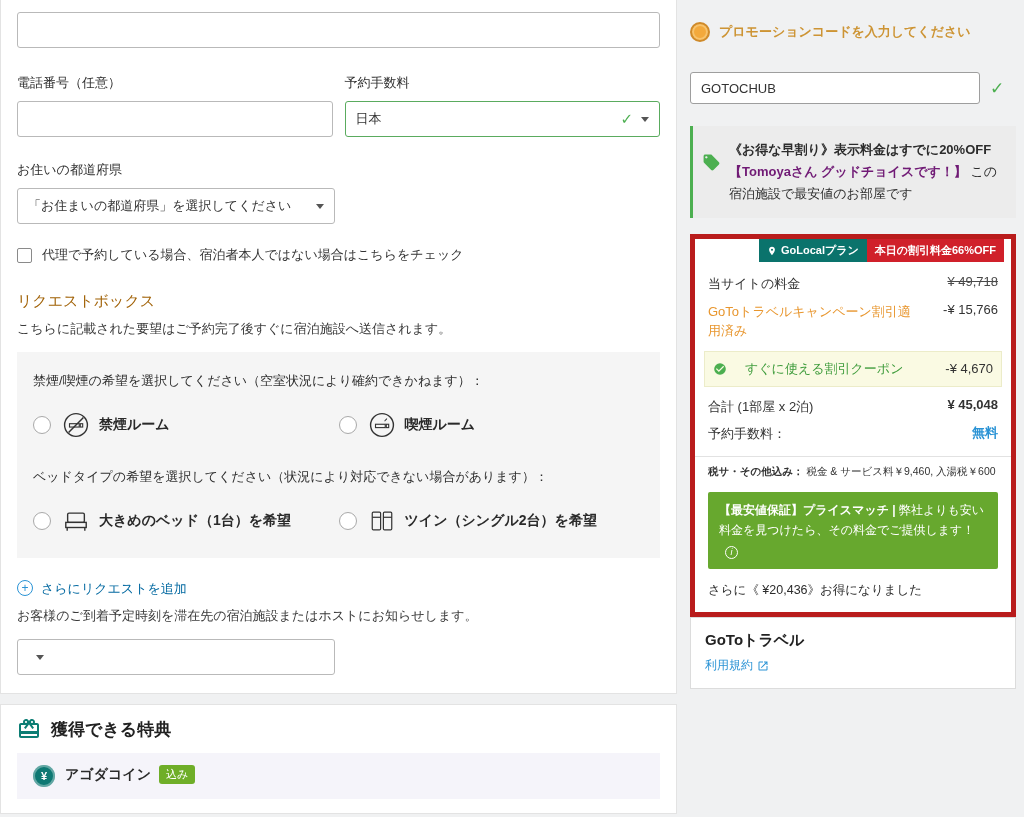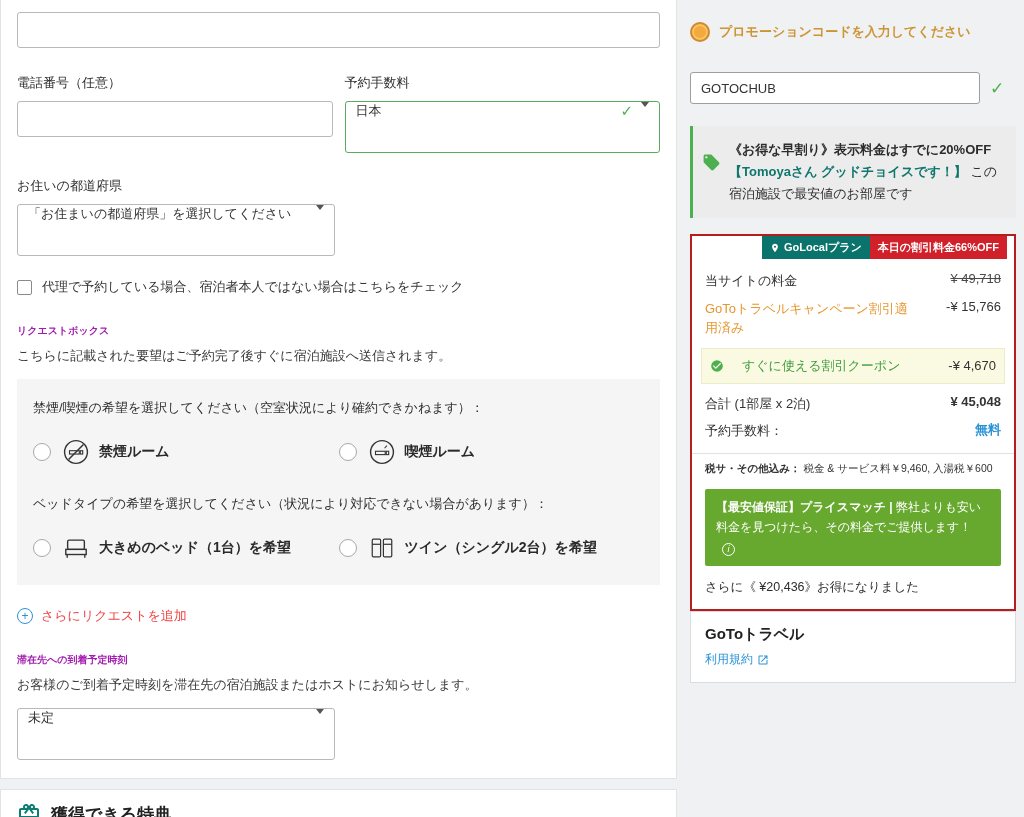--- a/index.html
+++ b/index.html
@@ -16,47 +16,47 @@
 
   input.text-input {
     width:100%; height:36px; border:1px solid #b9b9b9; border-radius:3px;
     padding:0 10px; font-size:13px; font-family:inherit; background:#fff; color:#333;
   }
   .field-label { font-size:13px; color:#2f2f2f; margin-bottom:9px; }
   .two-col { display:flex; gap:12px; margin-top:26px; }
   .two-col > div { flex:1; }
 
   .select-box {
-    height:52px; border:1px solid #b9b9b9; border-radius:3px; background:#fff;
-    display:flex; padding:0 10px; font-size:13px; cursor:pointer;
+    height:36px; border:1px solid #b9b9b9; border-radius:3px; background:#fff;
+    display:flex; align-items:center; padding:0 10px; font-size:13px; cursor:pointer;
   }
   .select-box .sel-value { flex:1; color:#333; }
   .select-box.valid { border-color:#5aab5e; }
   .caret { width:0; height:0; border-left:4px solid transparent; border-right:4px solid transparent; border-top:5px solid #555; margin-left:8px; }
   .check-green { color:#4caf50; font-size:15px; font-weight:bold; }
   .check-green::after { content:"✓"; }
 
   .half-width { width:318px; }
 
   .checkbox-row { display:flex; align-items:center; gap:10px; margin-top:22px; font-size:13px; cursor:pointer; }
   .checkbox { width:15px; height:15px; border:1.5px solid #8a8a8a; border-radius:2px; background:#fff; flex:0 0 15px; }
 
-  .section-title { font-size:10px; font-weight:bold; color:#a21caf; margin-top:28px; }
+  .section-title { font-size:15px; font-weight:normal; color:#a16207; margin-top:28px; }
   .section-sub { font-size:13px; color:#3a3a3a; margin-top:9px; }
 
   .gray-box { background:#f5f5f5; margin-top:14px; padding:20px 16px 24px; }
   .question { font-size:13px; color:#2f2f2f; }
   .options-row { display:flex; margin-top:22px; }
   .options-row .option { display:flex; align-items:center; width:50%; cursor:pointer; }
   .radio { width:18px; height:18px; border:1.5px solid #a9a9a9; border-radius:50%; background:#fff; flex:0 0 18px; }
   .opt-icon { margin:0 10px 0 12px; display:flex; align-items:center; }
   .opt-label { font-size:14px; font-weight:bold; color:#2a2a2a; }
   .q2 { margin-top:30px; }
 
-  .add-link { display:flex; align-items:center; gap:8px; margin-top:22px; color:#ef4444; font-size:13px; cursor:pointer; }
+  .add-link { display:flex; gap:8px; margin-top:22px; color:#0369a1; font-size:13px; cursor:pointer; }
   .plus-circle { width:16px; height:16px; border:1.5px solid #2a93d5; border-radius:50%; display:inline-flex; align-items:center; justify-content:center; color:#2a93d5; font-size:12px; line-height:1; }
   .plus-circle::after { content:"+"; margin-top:-1px; }
 
   .arrival-select { margin-top:14px; }
 
   
   .benefits-card { margin-top:10px; padding:12px 16px 14px; }
   .benefits-head { display:flex; align-items:center; gap:10px; }
   .benefits-title { font-size:17px; font-weight:bold; color:#222; }
   .coin-panel { margin-top:12px; background:#f5f4fa; padding:12px 16px; display:flex; align-items:flex-start; }
@@ -72,23 +72,23 @@
   .sidebar { flex:1; margin-left:13px; padding:8px 8px 0 0; }
   .promo-label-row { display:flex; align-items:center; gap:9px; margin-top:14px; }
   .promo-coin { width:20px; height:20px; border-radius:50%; background:#f3a93c; border:2px solid #cf8a2a; box-shadow:inset 0 0 0 2px #f7c36d; flex:0 0 20px; }
   .promo-label { color:#cd9434; font-size:13px; font-weight:bold; }
   .promo-input-row { display:flex; align-items:center; gap:10px; margin-top:30px; }
   .promo-input { width:290px; height:32px; border:1px solid #9e9e9e; border-radius:3px; padding:0 10px; font-size:13px; font-family:inherit; color:#333; }
 
   .early-bird { margin-top:22px; background:#ececec; border-left:3px solid #4caf50; padding:13px 12px 13px 9px; display:flex; gap:8px; }
   .early-bird .eb-text { font-size:13px; line-height:1.7; color:#2c2c2c; }
   .eb-bold { font-weight:bold; }
-  .eb-green { color:#0f766e; font-weight:bold; }
-
-  .price-card { margin-top:16px; background:#fff; border:2px solid #b91c1c; padding:0 13px 13px; }
+  .eb-green { color:#701a75; font-weight:bold; }
+
+  .price-card { margin-top:16px; background:#fff; border:5px solid #b91c1c; padding:0 13px 13px; }
   .badges { display:flex; justify-content:flex-end; margin:0 -6px 0 0; }
   .badge { font-size:11px; font-weight:bold; color:#fff; padding:4px 8px; display:flex; align-items:center; gap:4px; }
   .badge.teal { background:#0a736c; }
   .badge.red { background:#d0202a; }
 
   .price-rows { margin-top:12px; }
   .price-row { display:flex; justify-content:space-between; align-items:flex-start; margin:8px 0; font-size:13px; }
   .pr-label { color:#333; max-width:205px; line-height:1.5; }
   .pr-value { color:#333; white-space:nowrap; }
   .strike { text-decoration:line-through; color:#4a4a4a; }
@@ -217,24 +217,22 @@
             <span class="opt-label">ツイン（シングル2台）を希望</span>
           </div>
         </div>
       </div>
 
       <div class="add-link">
         <span class="plus-circle"></span>
         <span>さらにリクエストを追加</span>
       </div>
 
-      <div class="section-title">滞在先への到着予定時刻</div>
       <div class="section-sub">お客様のご到着予定時刻を滞在先の宿泊施設またはホストにお知らせします。</div>
       <div class="select-box half-width arrival-select">
-        <span class="sel-value">未定</span>
         <span class="caret"></span>
       </div>
     </div>
 
     <div class="card benefits-card">
       <div class="benefits-head">
         <span>
           <svg viewBox="0 0 24 24" width="24" height="24" fill="#0c7d74">
               <path d="M20 6h-2.18c.11-.31.18-.65.18-1 0-1.66-1.34-3-3-3-1.05 0-1.96.54-2.5 1.35l-.5.67-.5-.68C10.96 2.54 10.05 2 9 2 7.34 2 6 3.34 6 5c0 .35.07.69.18 1H4c-1.11 0-1.99.89-1.99 2L2 19c0 1.11.89 2 2 2h16c1.11 0 2-.89 2-2V8c0-1.11-.89-2-2-2zm-5-2c.55 0 1 .45 1 1s-.45 1-1 1-1-.45-1-1 .45-1 1-1zM9 4c.55 0 1 .45 1 1s-.45 1-1 1-1-.45-1-1 .45-1 1-1zm11 15H4v-2h16v2zm0-5H4V8h5.08L7 10.83 8.62 12 11 8.76l1-1.36 1 1.36L15.38 12 17 10.83 14.92 8H20v6z"></path>
             </svg>

